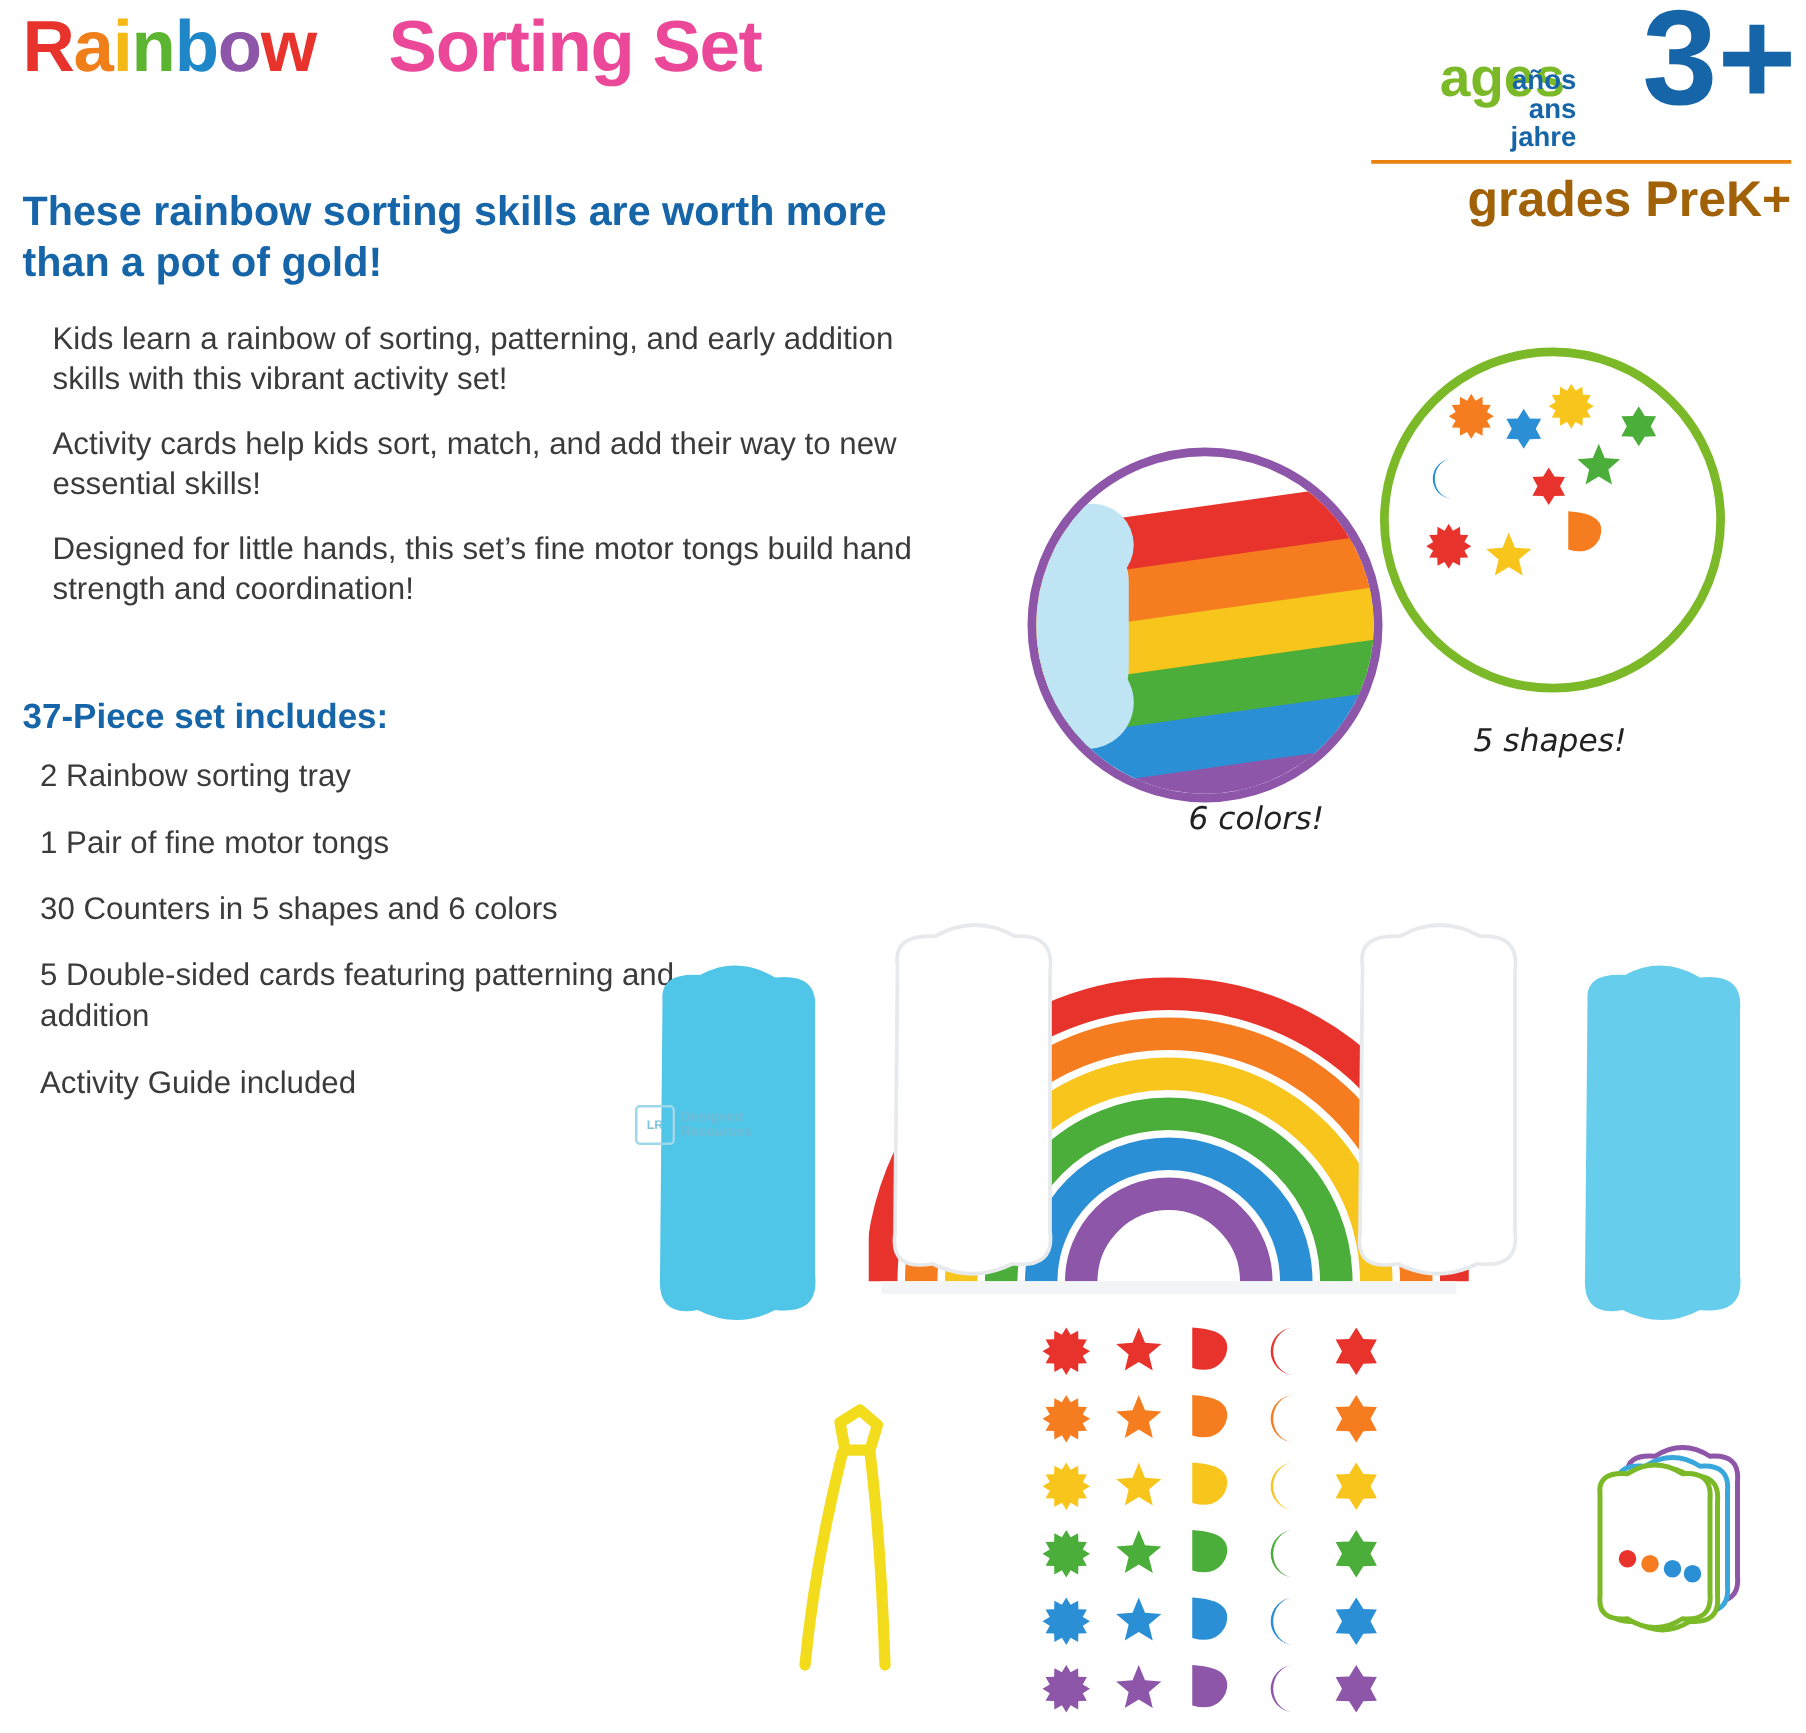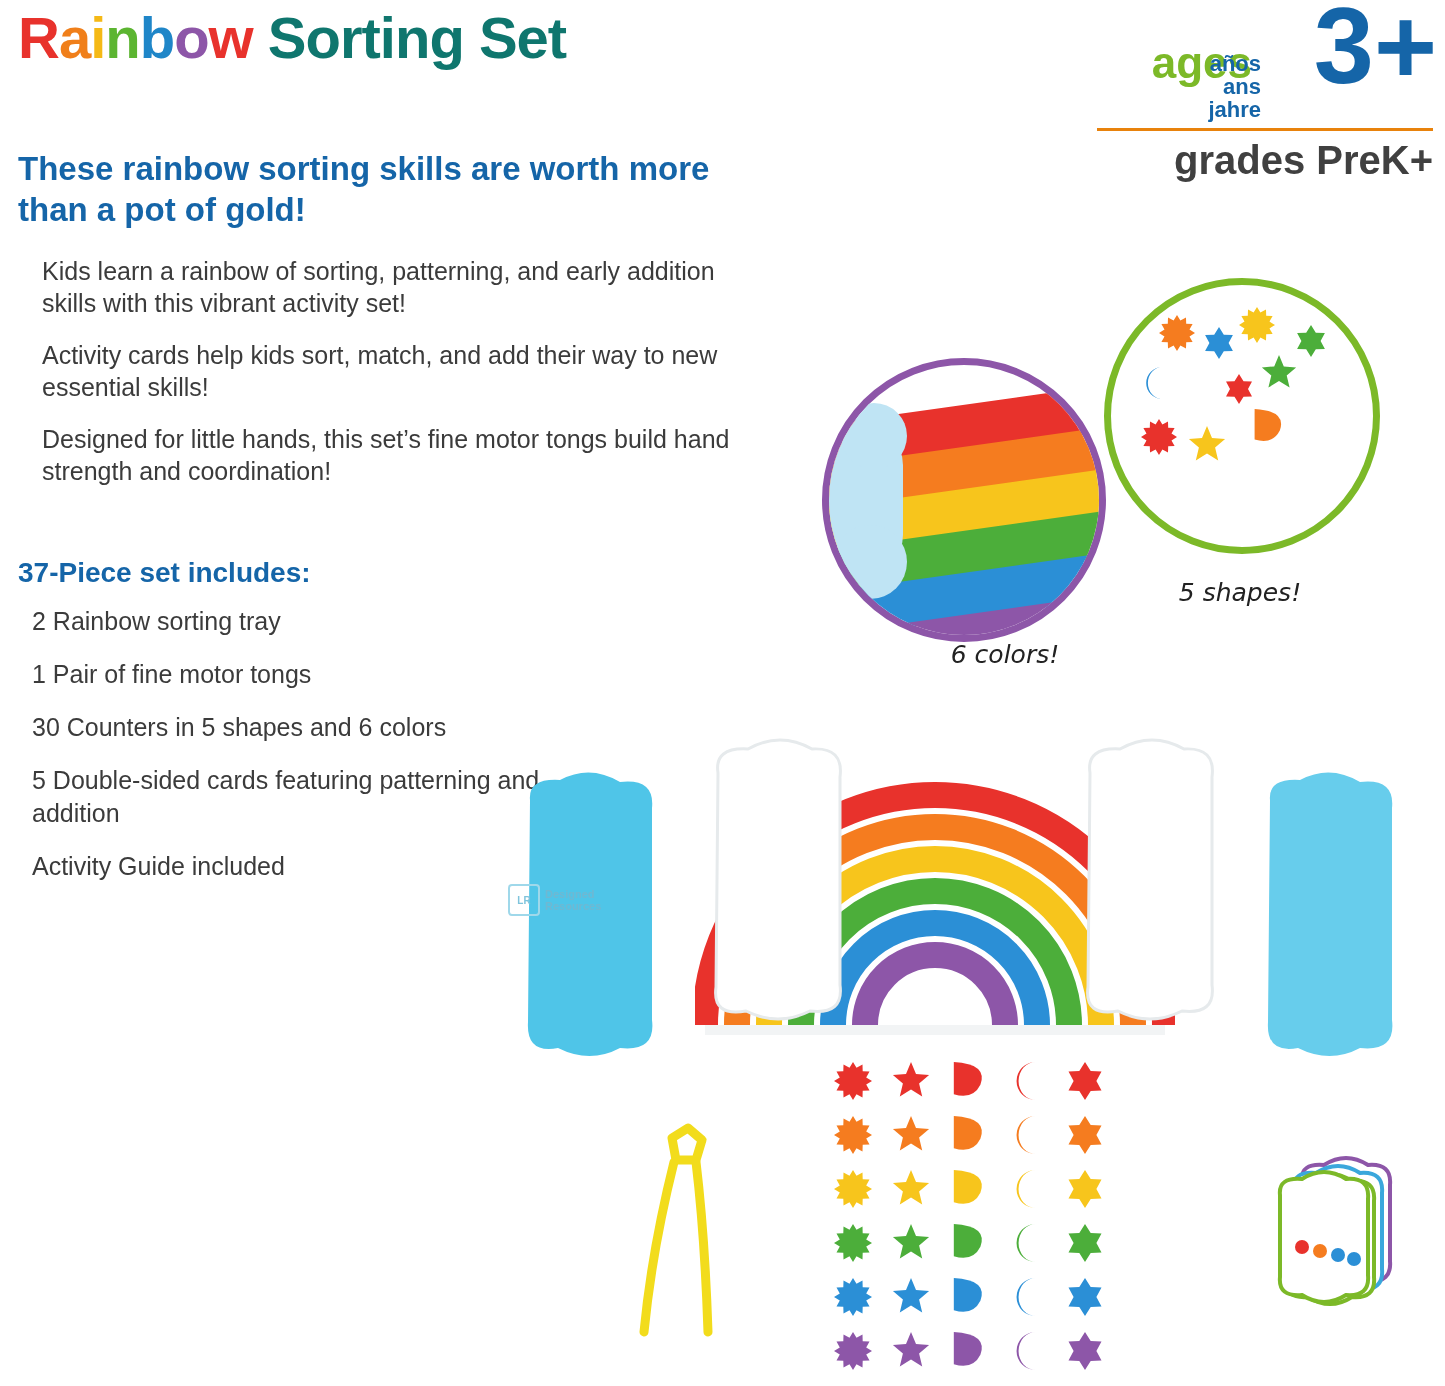--- a/index.html
+++ b/index.html
@@ -13,21 +13,21 @@
   }
   .page{position:relative;width:1445px;height:1386px;}
 
   
   .title{
     position:absolute;left:18px;top:4px;
     font-size:58px;font-weight:bold;letter-spacing:-1px;
     white-space:nowrap;
   }
   .title .l{display:inline-block;}
-  .title .rest{color:#0f766e;}
+  .title .rest{color:#ec4899;margin-left:43px;}
 
   
   .ages-block{position:absolute;right:8px;top:0;width:340px;text-align:right;}
   .ages-row{position:relative;height:125px;}
   .ages-word{
     position:absolute;right:185px;top:2px;
     color:#7cb928;font-size:44px;font-weight:bold;
     font-family:"Liberation Sans",sans-serif;
     margin-top:36px;
   }
@@ -38,21 +38,21 @@
   .ages-num{
     position:absolute;right:0;top:-8px;
     color:#1565a8;font-size:108px;font-weight:bold;line-height:108px;
     font-family:"Liberation Sans",sans-serif;
   }
   .ages-divider{
     position:absolute;right:4px;top:128px;width:336px;height:3px;background:#e8820c;
   }
   .grades{
     position:absolute;right:4px;top:138px;
-    color:#404040;font-size:40px;font-weight:bold;white-space:nowrap;
+    color:#a16207;font-size:40px;font-weight:bold;white-space:nowrap;
   }
 
   
   .headline{
     position:absolute;left:18px;top:148px;width:770px;
     color:#1565a8;font-size:33px;line-height:41px;font-weight:bold;
   }
   .paras{position:absolute;left:42px;top:255px;width:715px;}
   .para{
     color:#3b3b3b;font-size:25px;line-height:32px;margin-bottom:20px;

